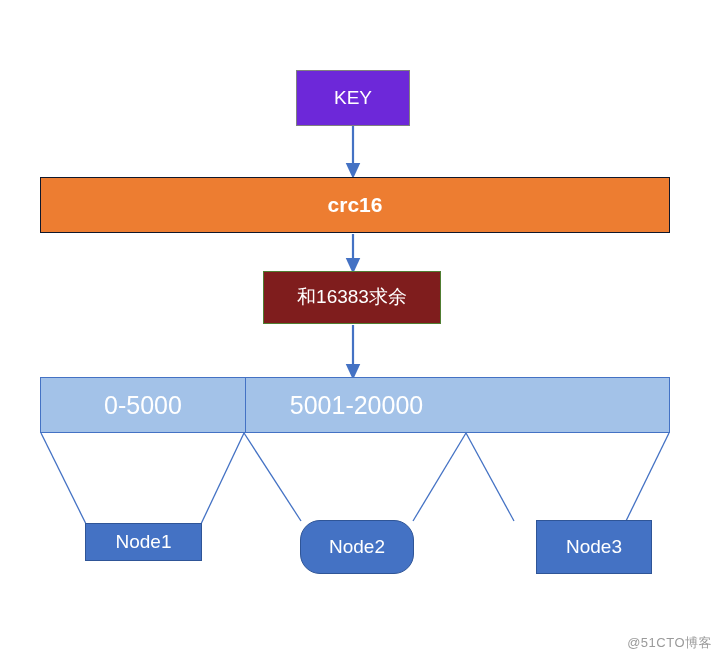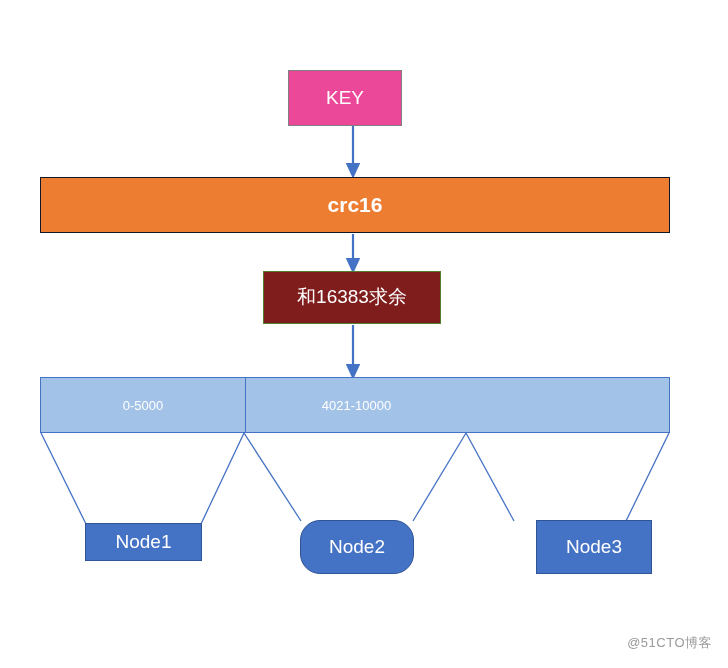--- a/index.html
+++ b/index.html
@@ -28,25 +28,25 @@
     align-items: center;
     justify-content: center;
     color: #ffffff;
     text-align: center;
     line-height: 1.1;
     white-space: nowrap;
     z-index: 3;
   }
   
   #key-box {
-    left: 288px;
+    left: 296px;
     top: 70px;
     width: 114px;
     height: 56px;
-    background: #ec4899;
+    background: #6d28d9;
     border: 1px solid #808080;
     font-size: 19px;
   }
   
   #crc-box {
     left: 40px;
     top: 177px;
     width: 630px;
     height: 56px;
     background: #ed7d31;
@@ -76,21 +76,21 @@
     background: #a3c2e8;
     display: flex;
     z-index: 3;
   }
   .slot-cell {
     box-sizing: border-box;
     display: flex;
     align-items: center;
     justify-content: center;
     color: #ffffff;
-    font-size: 13px;
+    font-size: 25px;
     white-space: nowrap;
     background: #a3c2e8;
   }
   .slot-cell + .slot-cell {
     border-left: 1.5px solid #4472c4;
   }
   #slot-cell-0 { width: 204px; }
   #slot-cell-1 { width: 222px; }
   #slot-cell-2 { width: 204px; }
 
@@ -157,21 +157,21 @@
 
 <div class="node-box" id="mod-box">
   <span>和16383求余</span>
 </div>
 
 <div id="slot-bar">
   <div class="slot-cell" id="slot-cell-0">
     <span>0-5000</span>
   </div>
   <div class="slot-cell" id="slot-cell-1">
-    <span>4021-10000</span>
+    <span>5001-20000</span>
   </div>
 </div>
 
 <div class="server-box" id="node-box-1">
   <span>Node1</span>
 </div>
 <div class="server-box" id="node-box-2">
   <span>Node2</span>
 </div>
 <div class="server-box" id="node-box-3">

